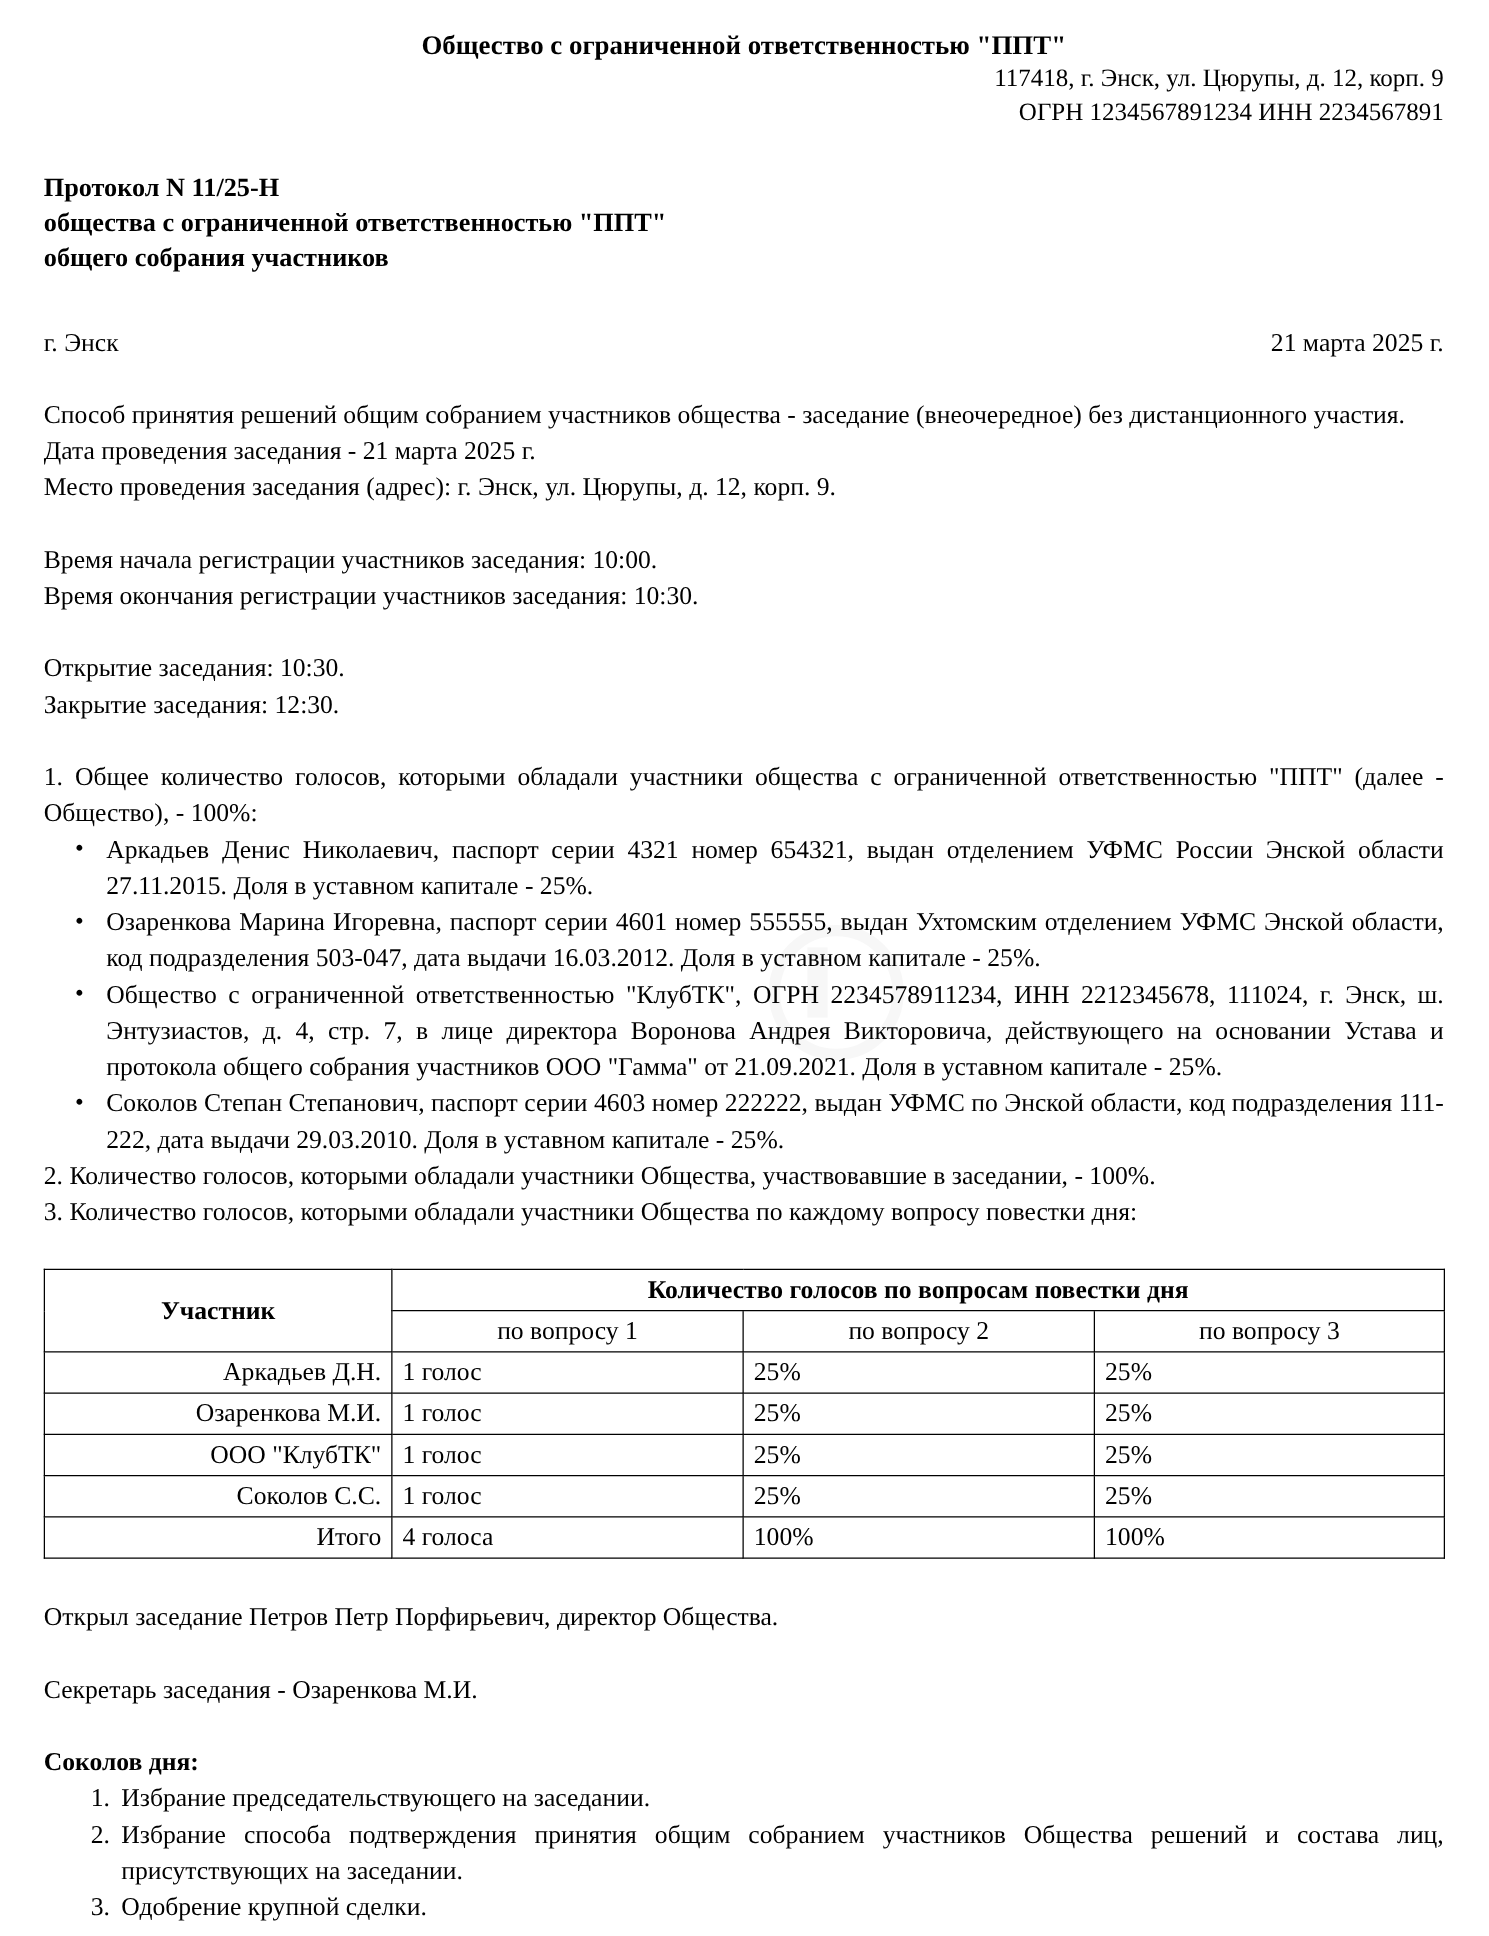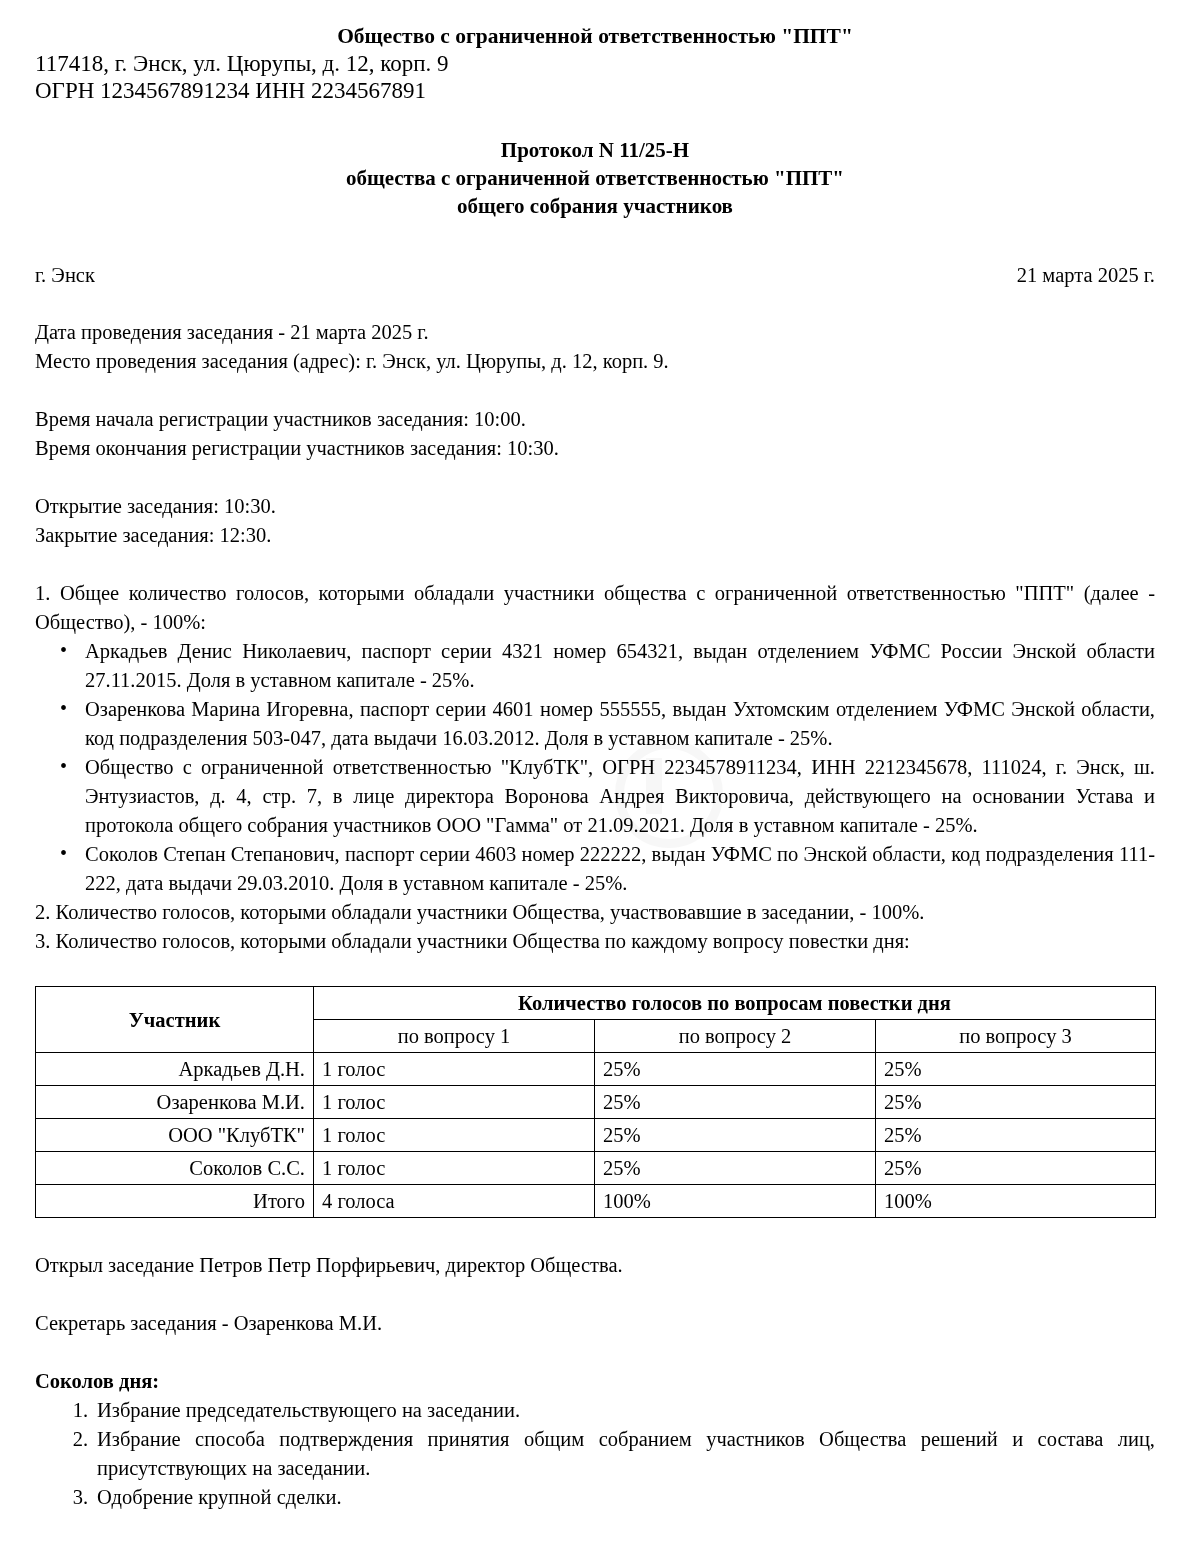--- a/index.html
+++ b/index.html
@@ -60,27 +60,27 @@
   }
 
   
   .org-name {
     text-align: center;
     font-weight: bold;
     font-size: 21.5px;
     line-height: 28px;
   }
   .org-line {
+    text-align: right;
+    font-size: 20px;
+    line-height: 27px;
+  }
+
+  .doc-title {
     text-align: left;
-    font-size: 23px;
-    line-height: 27px;
-  }
-
-  .doc-title {
-    text-align: center;
     font-weight: bold;
     font-size: 21px;
     line-height: 28px;
     margin-top: 32px;
   }
 
   
   .city-date {
     display: flex;
     justify-content: space-between;
@@ -201,20 +201,21 @@
       <div>общества с ограниченной ответственностью "ППТ"</div>
       <div>общего собрания участников</div>
     </div>
 
     <div class="city-date">
       <span>г. Энск</span>
       <span>21 марта 2025 г.</span>
     </div>
 
     <div class="block-gap-lg">
+      <div class="p">Способ принятия решений общим собранием участников общества - заседание (внеочередное) без дистанционного участия.</div>
       <div class="p">Дата проведения заседания - 21 марта 2025 г.</div>
       <div class="p">Место проведения заседания (адрес): г. Энск, ул. Цюрупы, д. 12, корп. 9.</div>
     </div>
 
     <div class="block-gap-md">
       <div class="p">Время начала регистрации участников заседания: 10:00.</div>
       <div class="p">Время окончания регистрации участников заседания: 10:30.</div>
     </div>
 
     <div class="block-gap-md">

